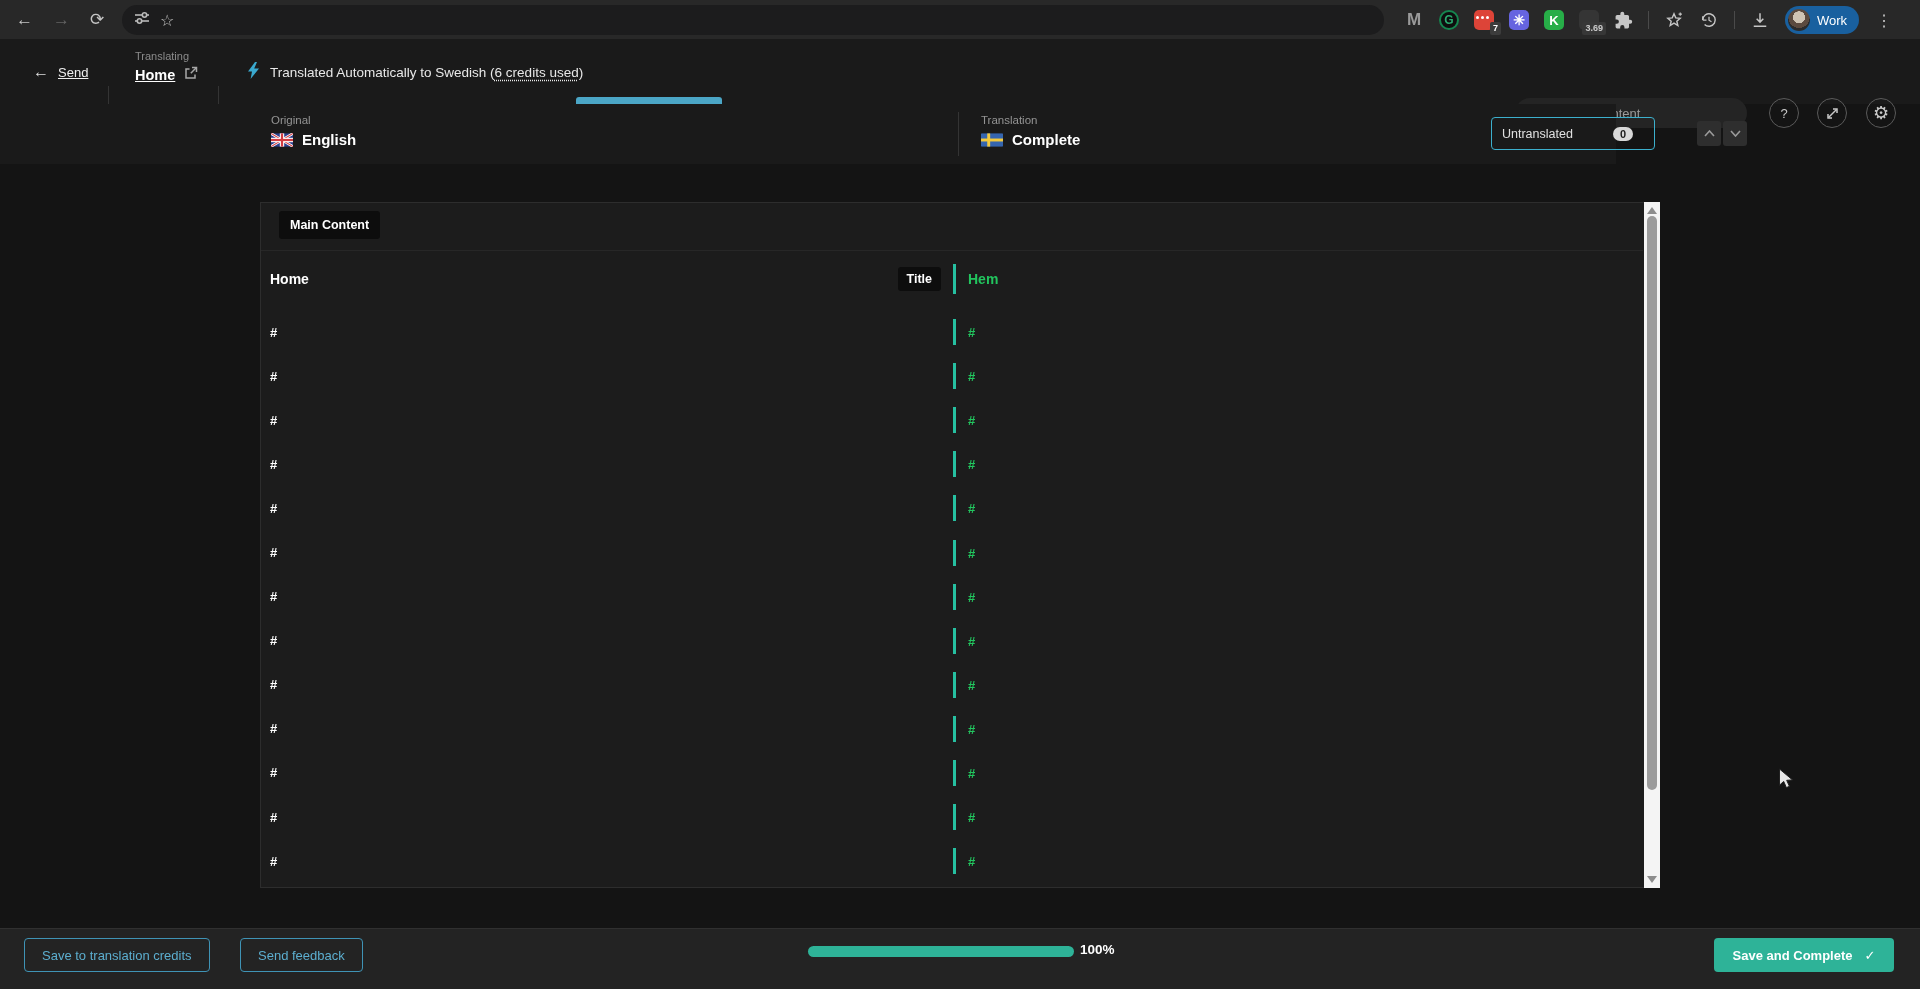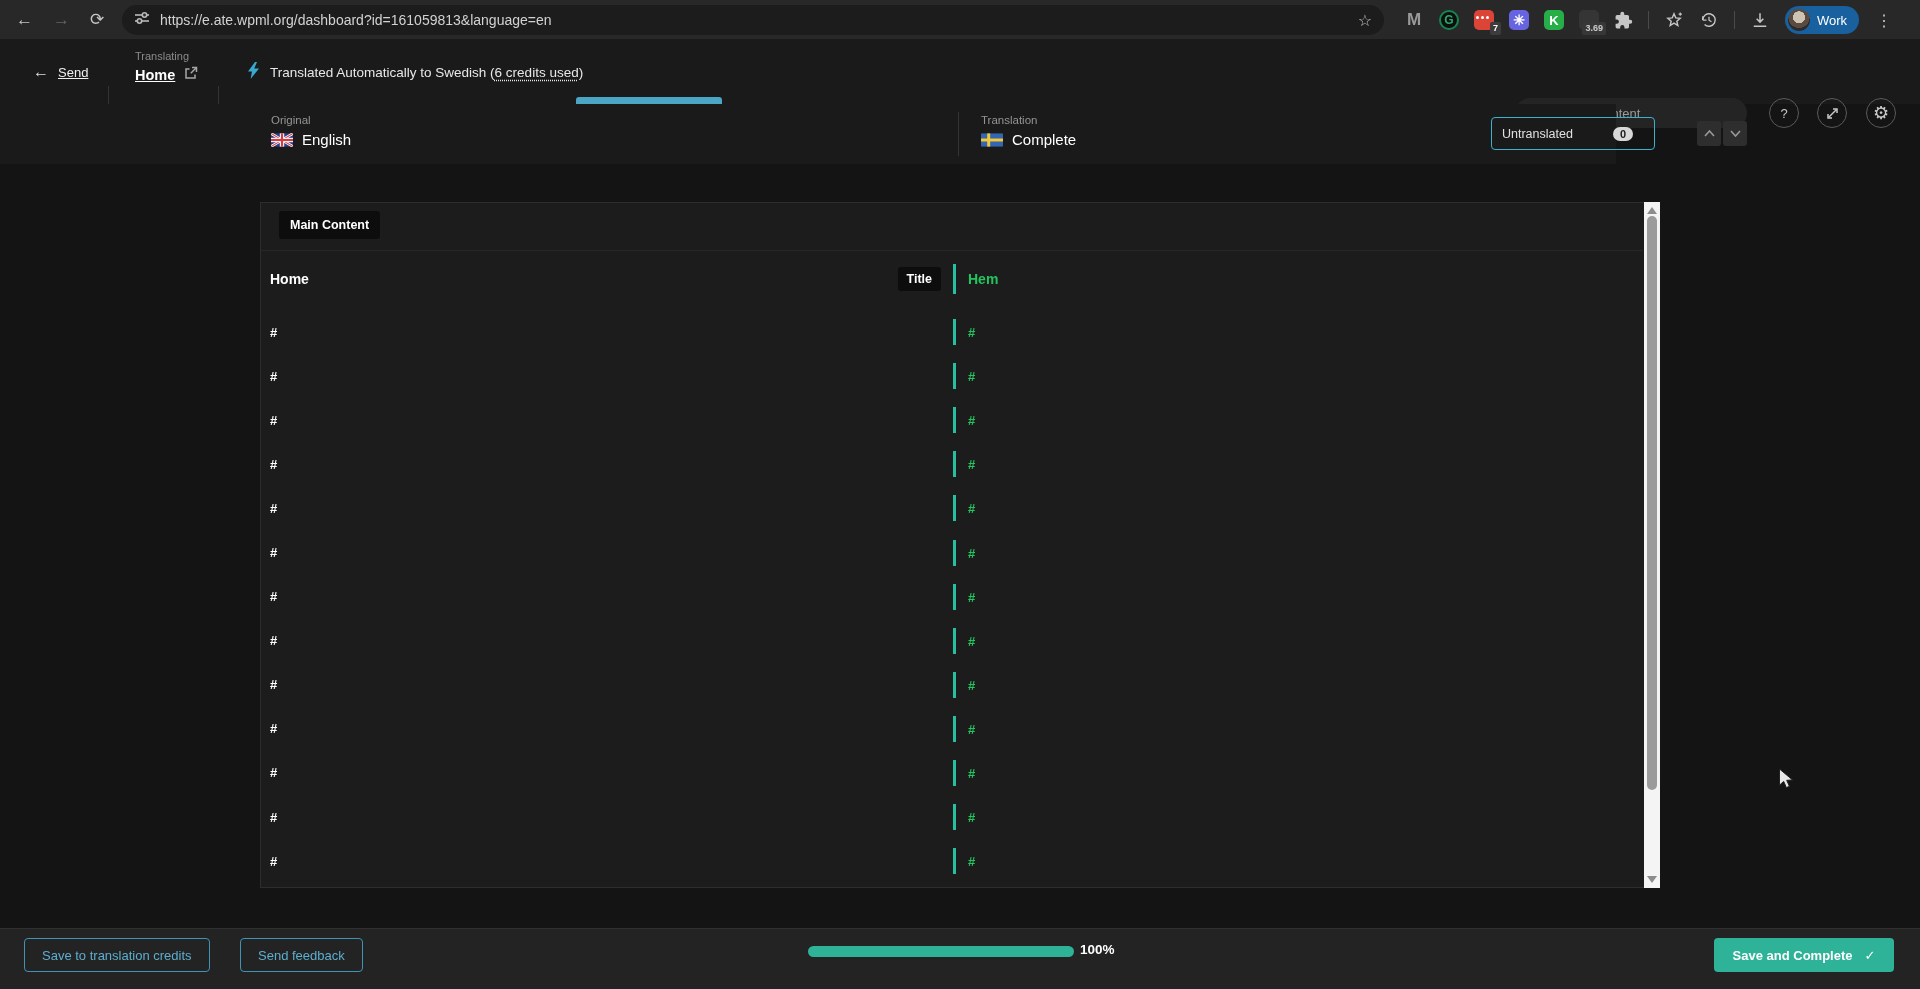--- a/index.html
+++ b/index.html
@@ -103,21 +103,21 @@
   }
   .circle-btn.help { left:1769px; font-size:13px; }
   .circle-btn.expand { left:1817px; }
   .circle-btn.gear { left:1866px; font-size:18px; padding-bottom:1px; }
 
   
   .lang-bar { position:absolute; left:0; top:104px; width:1616px; height:60px; background:#1a1a1a; }
   .lang-col { position:absolute; top:10px; }
   .lang-col .lbl { font-size:11.5px; color:#949494; margin-bottom:5px; }
   .lang-col .lang-row { display:flex; align-items:center; gap:9px; }
-  .lang-name { font-size:15px; font-weight:normal; color:#fff; }
+  .lang-name { font-size:15px; font-weight:bold; color:#fff; }
   .flag { width:22px; height:14px; display:block; border-radius:1px; }
   .lang-div { position:absolute; left:958px; top:8px; width:1px; height:44px; background:#343434; }
   .filter-box {
     position:absolute; left:1491px; top:13px; width:164px; height:33px;
     border:1px solid var(--filter-border,#3cb0cd); border-radius:4px;
     display:flex; align-items:center; padding:0 3px 0 10px; cursor:pointer;gap:32px;
   }
   .filter-label { font-size:12.5px; color:#e0e0e0; }
   .filter-count {
     margin-left:8px; background:#d8d8d8; color:#1b1b1b;
@@ -203,21 +203,20 @@
     <span class="tune-ic">
       <svg width="16" height="16" viewBox="0 0 16 16">
           <g stroke="#b9b9b9" stroke-width="1.6" fill="none">
         <line x1="1" y1="5" x2="15" y2="5"></line>
             <line x1="1" y1="11" x2="15" y2="11"></line>
         <circle cx="10.5" cy="5" r="2.2" fill="#282828"></circle>
             <circle cx="5.5" cy="11" r="2.2" fill="#282828"></circle>
       </g>
         </svg>
     </span>
-    <span class="url">https://e.ate.wpml.org/dashboard?id=161059813&amp;language=en</span>
     <span class="bm-star">☆</span>
   </div>
   <div class="ext-row">
     <span class="ext ext-m">M</span>
     <span class="ext ext-g">G</span>
     <span class="ext ext-red">
       <span class="dots">
           <i></i>
           <i></i>
           <i></i>

